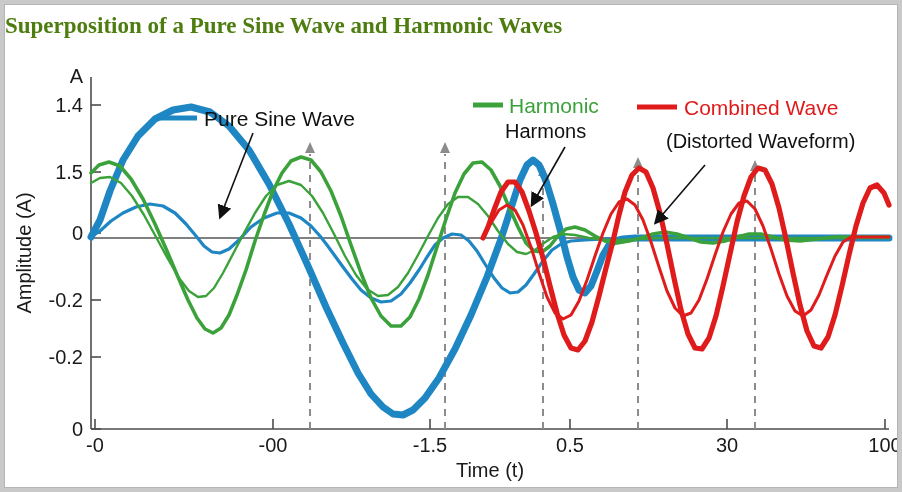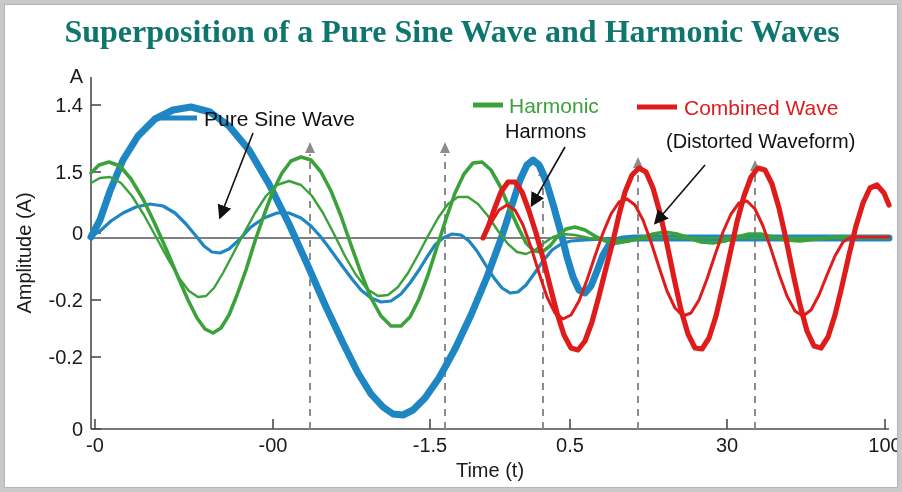--- a/index.html
+++ b/index.html
@@ -14,25 +14,24 @@
     left:4px;top:4px;
     width:894px;height:484px;
     background:#ffffff;
     border:1px solid #b5b5b5;
     box-sizing:border-box;
     overflow:hidden;
   }
   #chart-title{
     position:absolute;
     left:0;top:8px;width:894px;
-    text-align:center;
     font-family:"Liberation Serif", serif;
     font-weight:bold;
-    font-size:32px;
-    color:#0f766e;
+    font-size:23px;
+    color:#4d7c0f;
     letter-spacing:0px;
   }
   #plot-area{
     position:absolute;
     left:0;top:0;width:894px;height:484px;
   }
   svg{display:block;}
   .tick-label{
     font-family:"Liberation Sans", sans-serif;
     font-size:20px;

